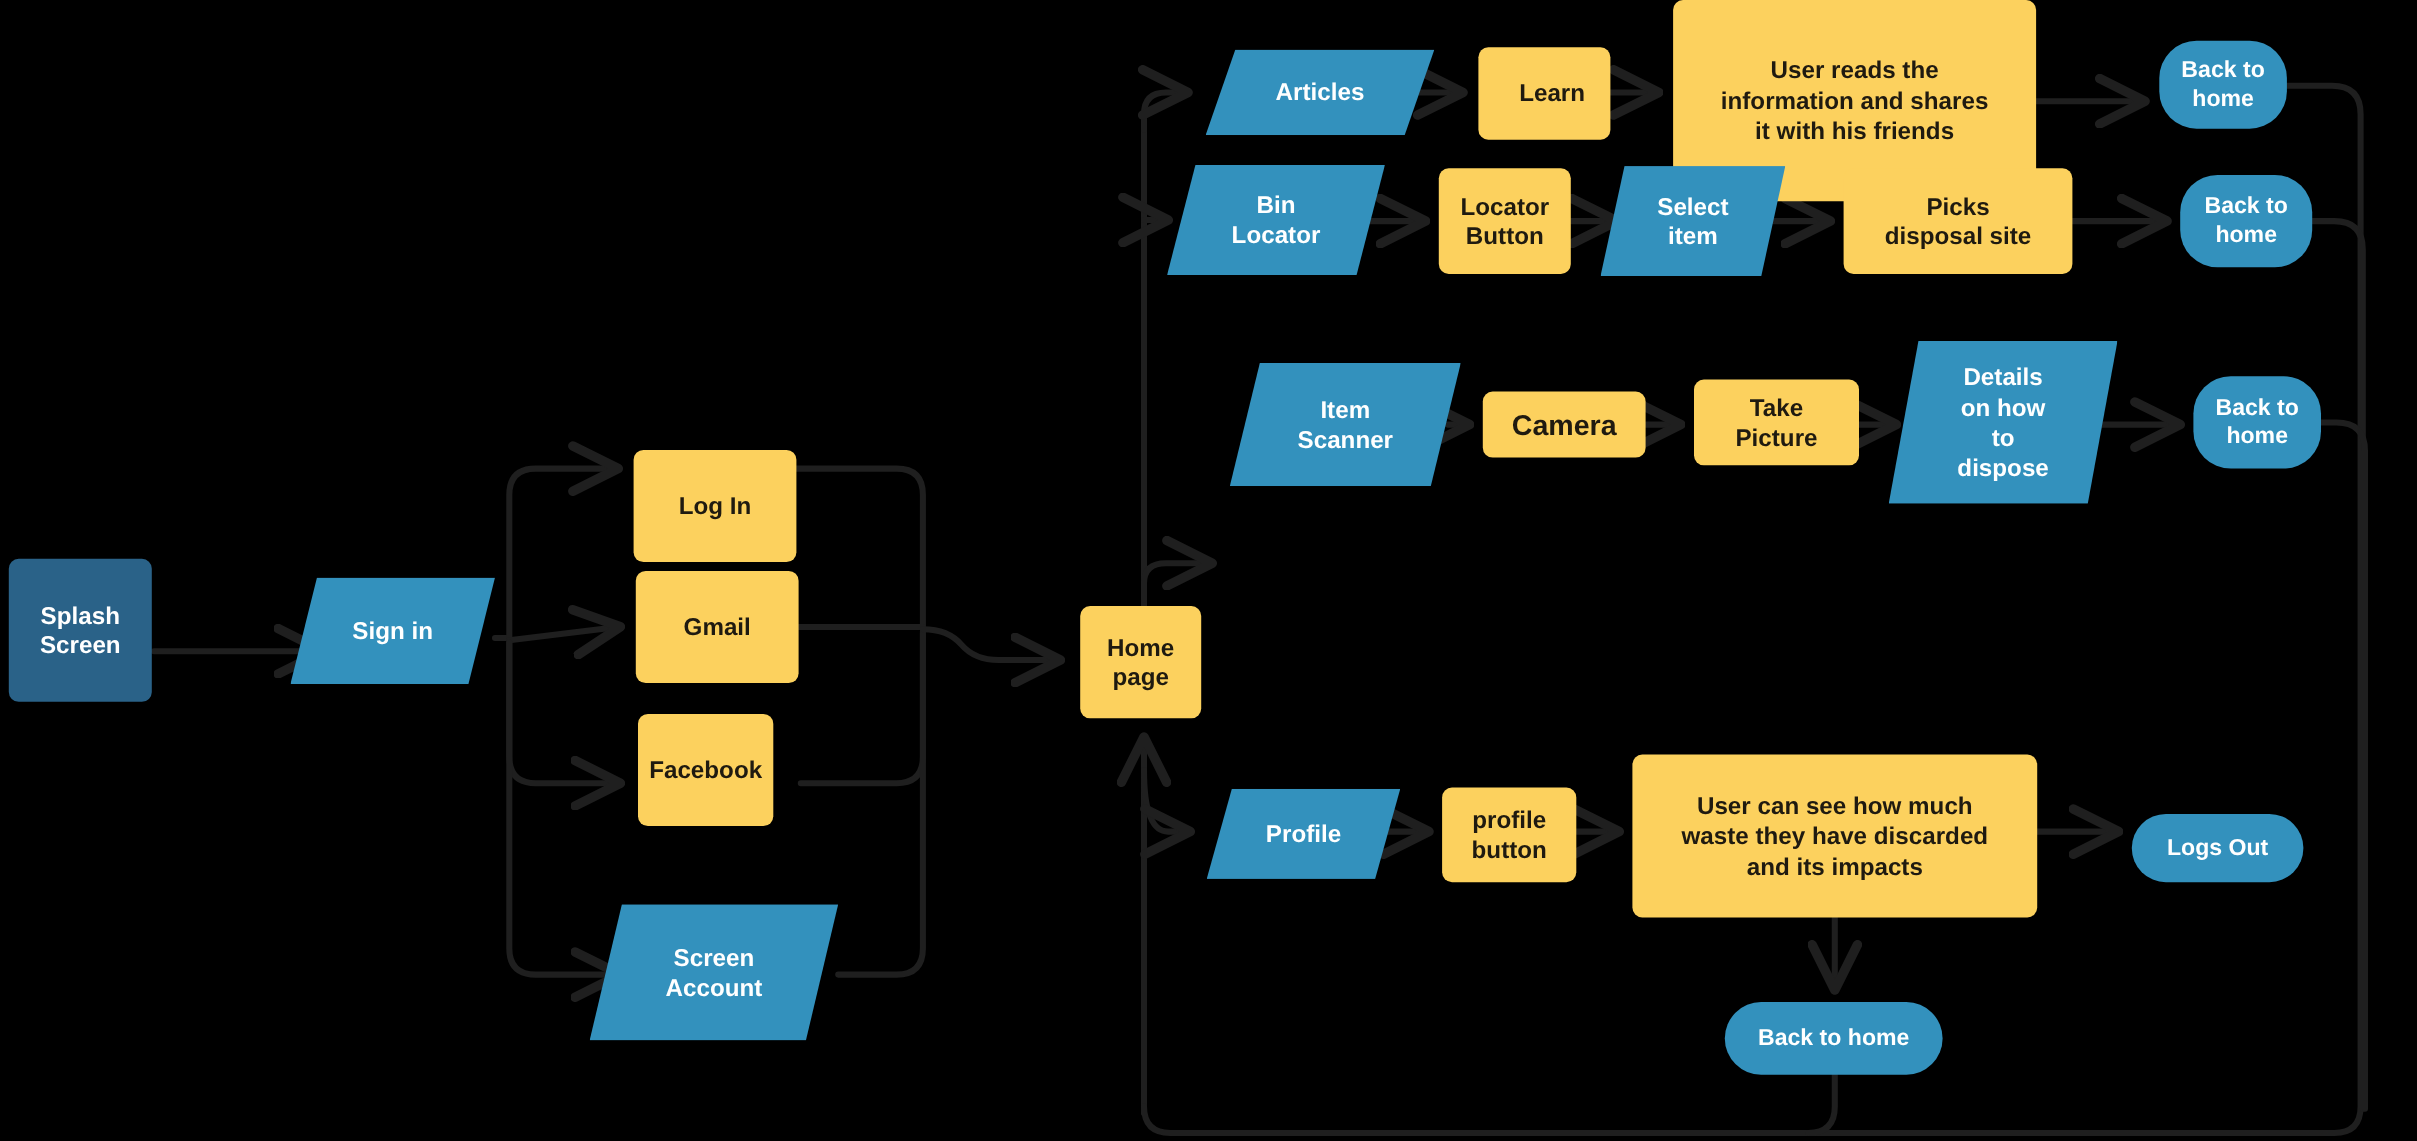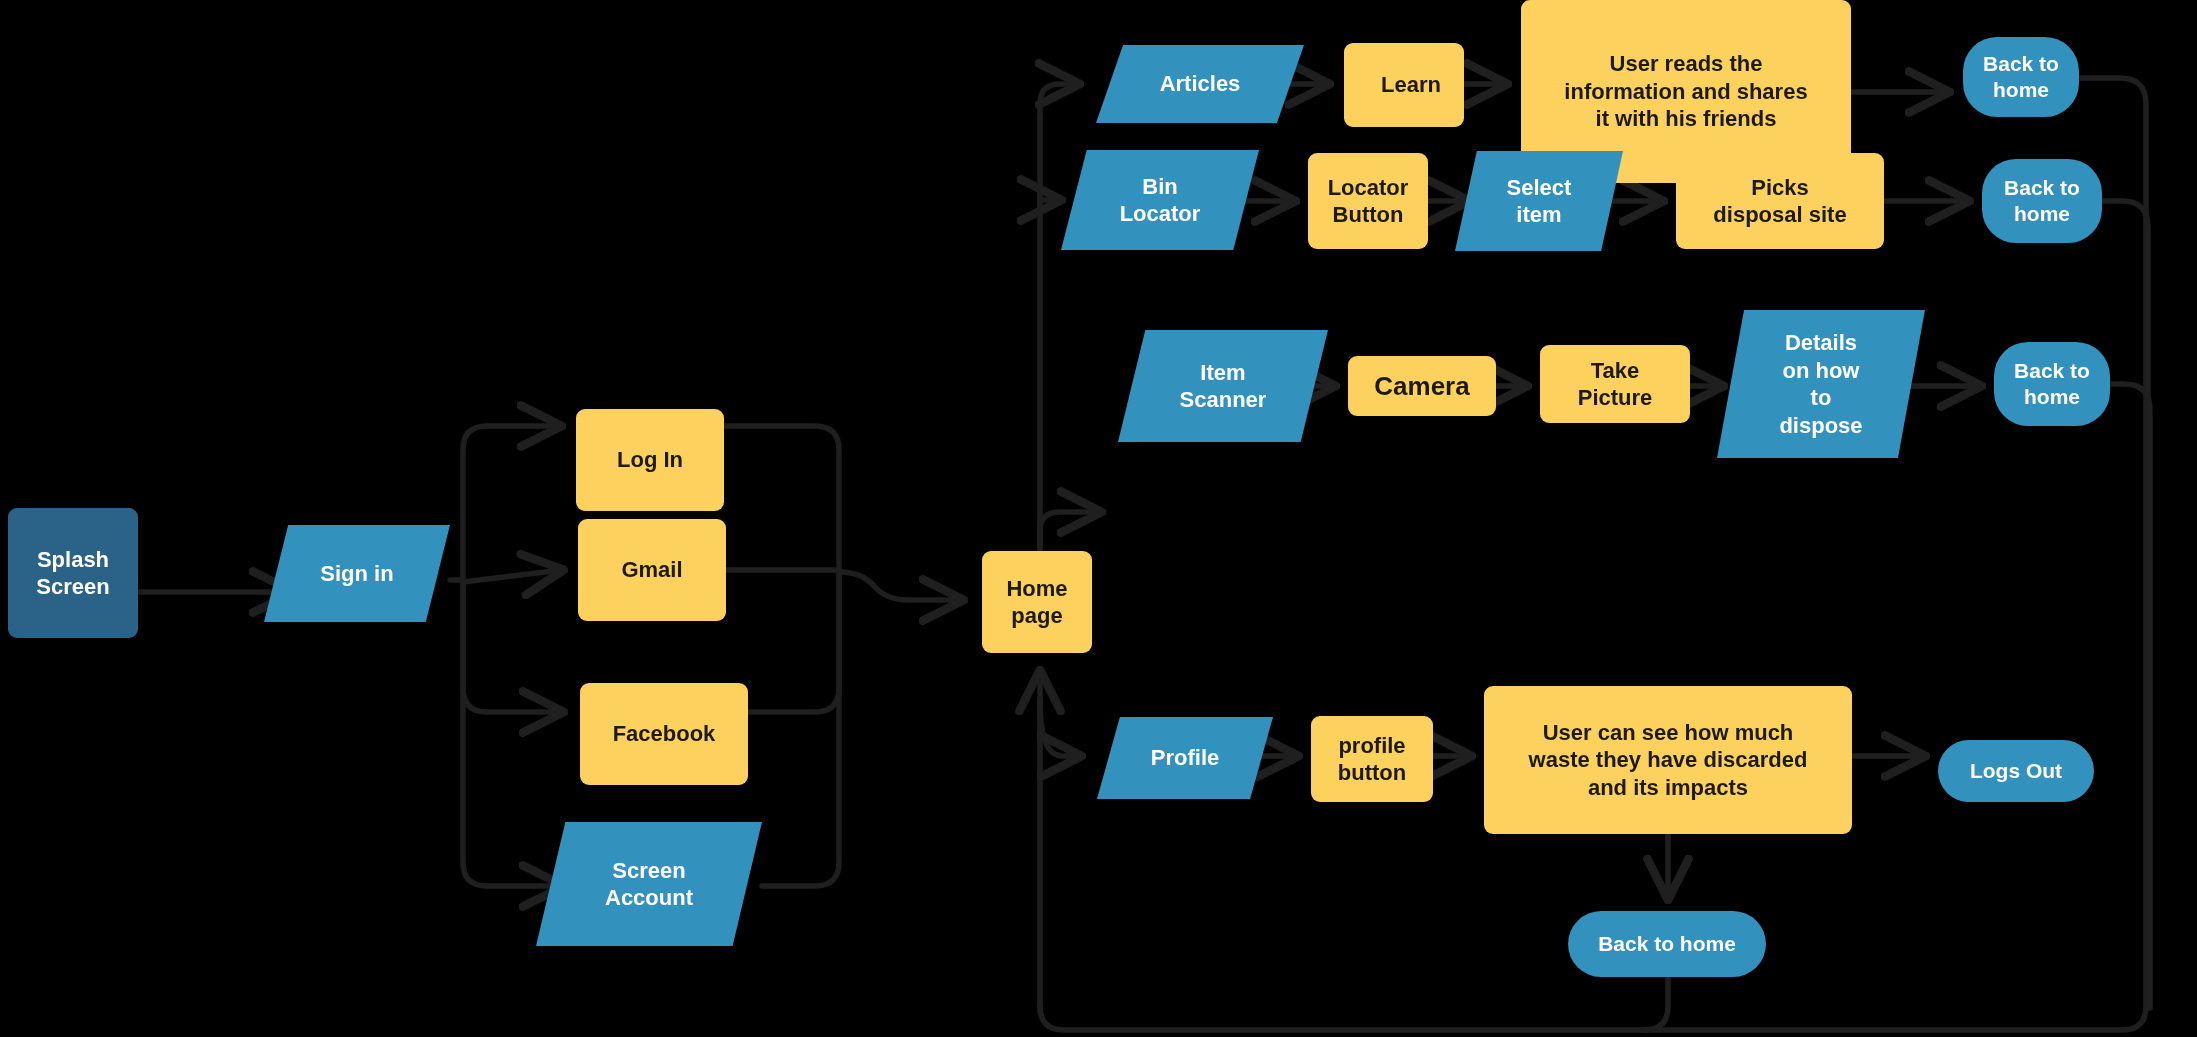--- a/index.html
+++ b/index.html
@@ -121,21 +121,21 @@
 
     </g>
   </svg>
 
   <div id="node-layer">
       <div class="node n-squircle" style="left: 8px; top: 508px; width: 130px; height: 130px; font-size: 22px;">Splash
 Screen</div>
       <div class="node n-par" style="left: 264px; top: 525px; width: 186px; height: 97px; font-size: 22px;">Sign  in</div>
       <div class="node n-rect-y" style="left: 576px; top: 375px; width: 148px; height: 102px; font-size: 22px; margin-top: 34px;">Log In</div>
       <div class="node n-rect-y" style="left: 578px; top: 519px; width: 148px; height: 102px; font-size: 22px;">Gmail</div>
-      <div class="node n-rect-y" style="left: 580px; top: 683px; width: 168px; height: 102px; font-size: 22px;">Facebook</div>
+      <div class="node n-rect-y" style="left: 580px; top: 649px; width: 123px; height: 102px; font-size: 22px;">Facebook</div>
       <div class="node n-par" style="left: 536px; top: 822px; width: 226px; height: 124px; font-size: 22px;">Screen
 Account</div>
       <div class="node n-rect-y" style="left: 982px; top: 551px; width: 110px; height: 102px; font-size: 22px;">Home
 page</div>
       <div class="node n-par" style="left: 1096px; top: 45px; width: 208px; height: 78px; font-size: 22px;">Articles</div>
       <div class="node n-rect-y" style="left: 1344px; top: 43px; width: 120px; height: 84px; font-size: 22px; padding-left: 20px;">Learn</div>
       <div class="node n-rect-y" style="left: 1521px; top: 0px; width: 330px; height: 183px; font-size: 22px;">User reads the
 information and shares
 it with his friends</div>
       <div class="node n-pill" style="left: 1963px; top: 37px; width: 116px; height: 80px; font-size: 21px;">Back to

